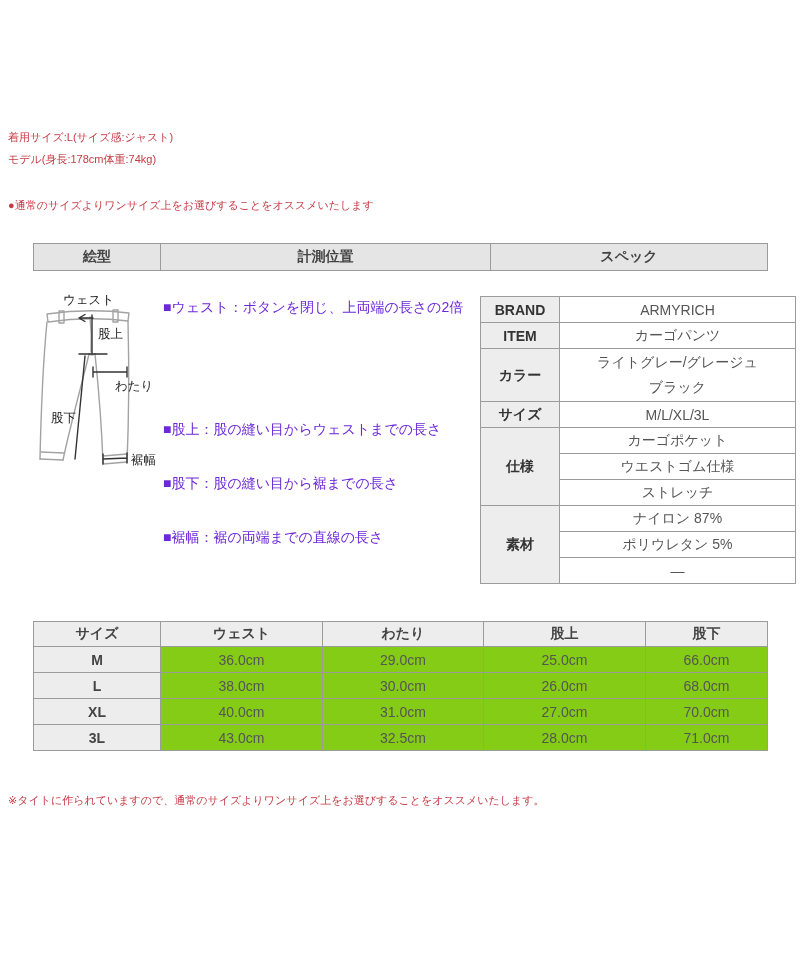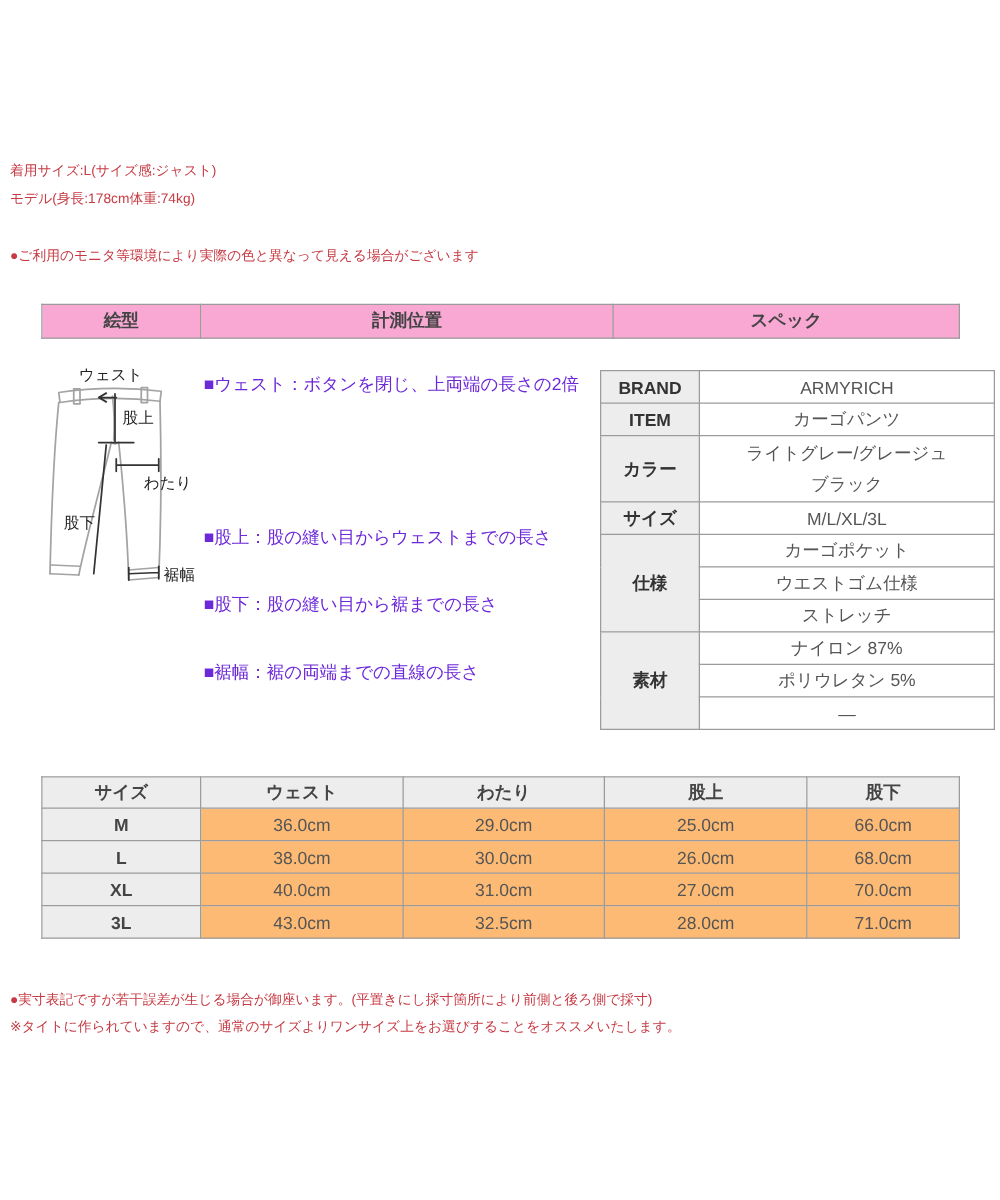--- a/index.html
+++ b/index.html
@@ -12,58 +12,58 @@
   }
   .abs { position: absolute; }
 
   .red-text { color: #c63a43; font-size: 11px; line-height: 22px; white-space: nowrap; }
 
   table { border-collapse: collapse; table-layout: fixed; }
   td { padding: 0; }
 
   
   .head-table td {
-    border: 1px solid #9b9b9b; background: #f9a8d4;
+    border: 1px solid #9b9b9b; background: #e5e5e5;
     font-weight: 700; font-size: 14px; color: #444;
     text-align: center; height: 27px;
   }
 
   
   .meas-item { position: absolute; left: 0; width: 322px; font-size: 14px; line-height: 21px; color: #6d28d9; }
 
   
   .spec-table td {
     border: 1px solid #9b9b9b; background: #fff;
     font-size: 14px; color: #555; text-align: center; height: 26px;
   }
   .spec-table .lbl { background: #ededed; font-weight: 700; color: #333; }
   .spec-table .two-line { height: 53px; line-height: 25px; }
 
   
   .size-table td {
-    border: 1px solid #9b9b9b; background: #fdba74;
+    border: 1px solid #9b9b9b; background: #84cc16;
     font-size: 14px; color: #555; text-align: center; height: 26px;
   }
   .size-table .hd, .size-table .rowhd { background: #ededed; font-weight: 700; color: #444; }
   .size-table .hd { height: 25px; }
 
   
   .pants-svg .garment { fill: none; stroke: #a3a3a3; stroke-width: 1.4; stroke-linecap: round; stroke-linejoin: round; }
   .pants-svg .measure { fill: none; stroke: #333; stroke-width: 1.4; stroke-linecap: round; }
   .pants-svg text { fill: #222; font-size: 12.5px; font-family: "Liberation Sans", "DejaVu Sans", sans-serif; }
 </style>
 </head>
 <body>
 
 <div class="abs red-text" style="left:8px; top:126px;">
   <div>着用サイズ:L(サイズ感:ジャスト)</div>
   <div>モデル(身長:178cm体重:74kg)</div>
 </div>
 
-<div class="abs red-text" style="left:8px; top:194px;">●ご利用のモニタ等環境により実際の色と異なって見える場合がございます</div>
+<div class="abs red-text" style="left:8px; top:194px;">●通常のサイズよりワンサイズ上をお選びすることをオススメいたします</div>
 
 <table class="abs head-table" style="left:33px; top:243px; width:734px;">
   <tbody>
       <tr>
     <td style="width:127px;">絵型</td>
     <td style="width:330px;">計測位置</td>
     <td style="width:277px;">スペック</td>
   </tr>
 </tbody>
   </table>
@@ -182,15 +182,14 @@
     <td class="rowhd">3L</td>
     <td>43.0cm</td>
     <td>32.5cm</td>
     <td>28.0cm</td>
     <td>71.0cm</td>
   </tr>
 </tbody>
   </table>
 
 <div class="abs red-text" style="left:8px; top:789px;">
-  <div>●実寸表記ですが若干誤差が生じる場合が御座います。(平置きにし採寸箇所により前側と後ろ側で採寸)</div>
   <div>※タイトに作られていますので、通常のサイズよりワンサイズ上をお選びすることをオススメいたします。</div>
 </div>
 
 </body></html>

